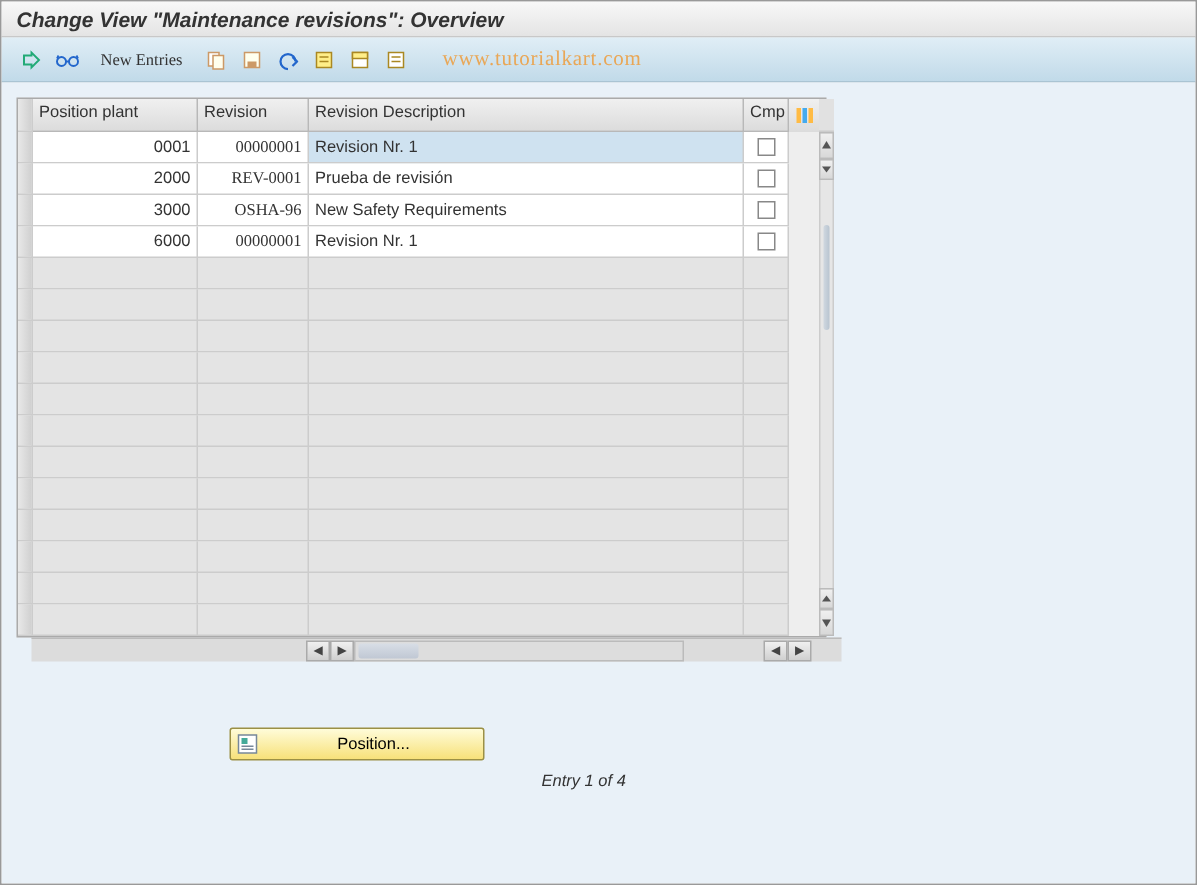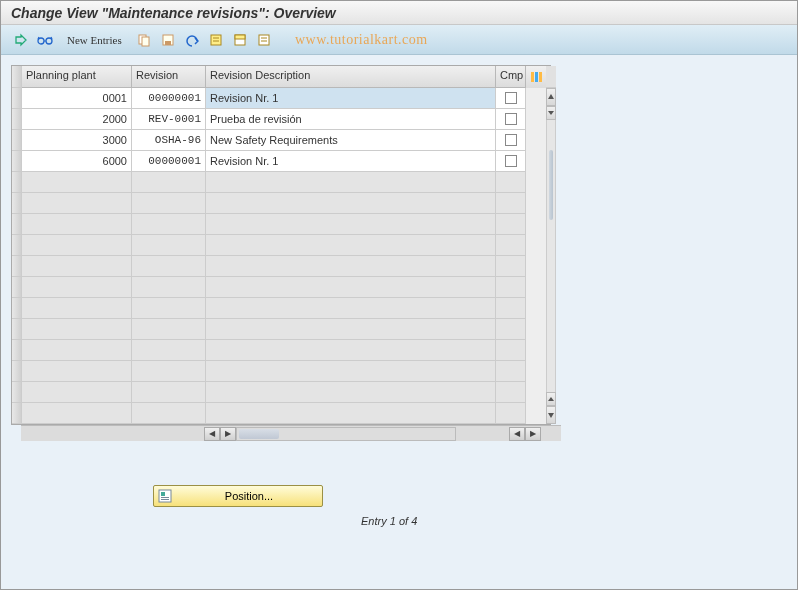--- a/index.html
+++ b/index.html
@@ -127,21 +127,21 @@
       border-bottom: 1px solid #ccc;
       padding: 2px 4px;
       background: #fff;
       color: #333;
       white-space: nowrap;
       overflow: hidden;
       display: flex;
       align-items: center;
     }
     .cell.col-plant { justify-content: flex-end; text-align: right; }
-    .cell.col-rev { font-family: Liberation Mono, monospace; justify-content: flex-end; }
+    .cell.col-rev { font-family: Liberation Serif, serif; justify-content: flex-end; }
     .grid-row.empty .cell { background: #e4e4e4; }
     .cell.selected { background: #cfe2f0; }
     .cell.col-cmp { justify-content: center; }
     .chk {
       width: 12px;
       height: 12px;
       border: 1px solid #888;
       background: #fff;
       display: inline-block;
     }
@@ -319,21 +319,21 @@
         <div class="rowsel"></div>
         <div class="rowsel"></div>
         <div class="rowsel"></div>
         <div class="rowsel"></div>
         <div class="rowsel"></div>
         <div class="rowsel"></div>
         <div class="rowsel"></div>
       </div>
     <div class="grid-main">
       <div class="grid-header">
-        <div class="hcell col-plant">Planning plant</div>
+        <div class="hcell col-plant">Position plant</div>
         <div class="hcell col-rev">Revision</div>
         <div class="hcell col-desc">Revision Description</div>
         <div class="hcell col-cmp">Cmp</div>
         <div class="col-corner">
           <svg width="12" height="12">
               <rect x="1" y="1" width="3" height="10" fill="#fb4"></rect>
               <rect x="5" y="1" width="3" height="10" fill="#4ae"></rect>
               <rect x="9" y="1" width="3" height="10" fill="#fb4"></rect>
             </svg>
         </div>

